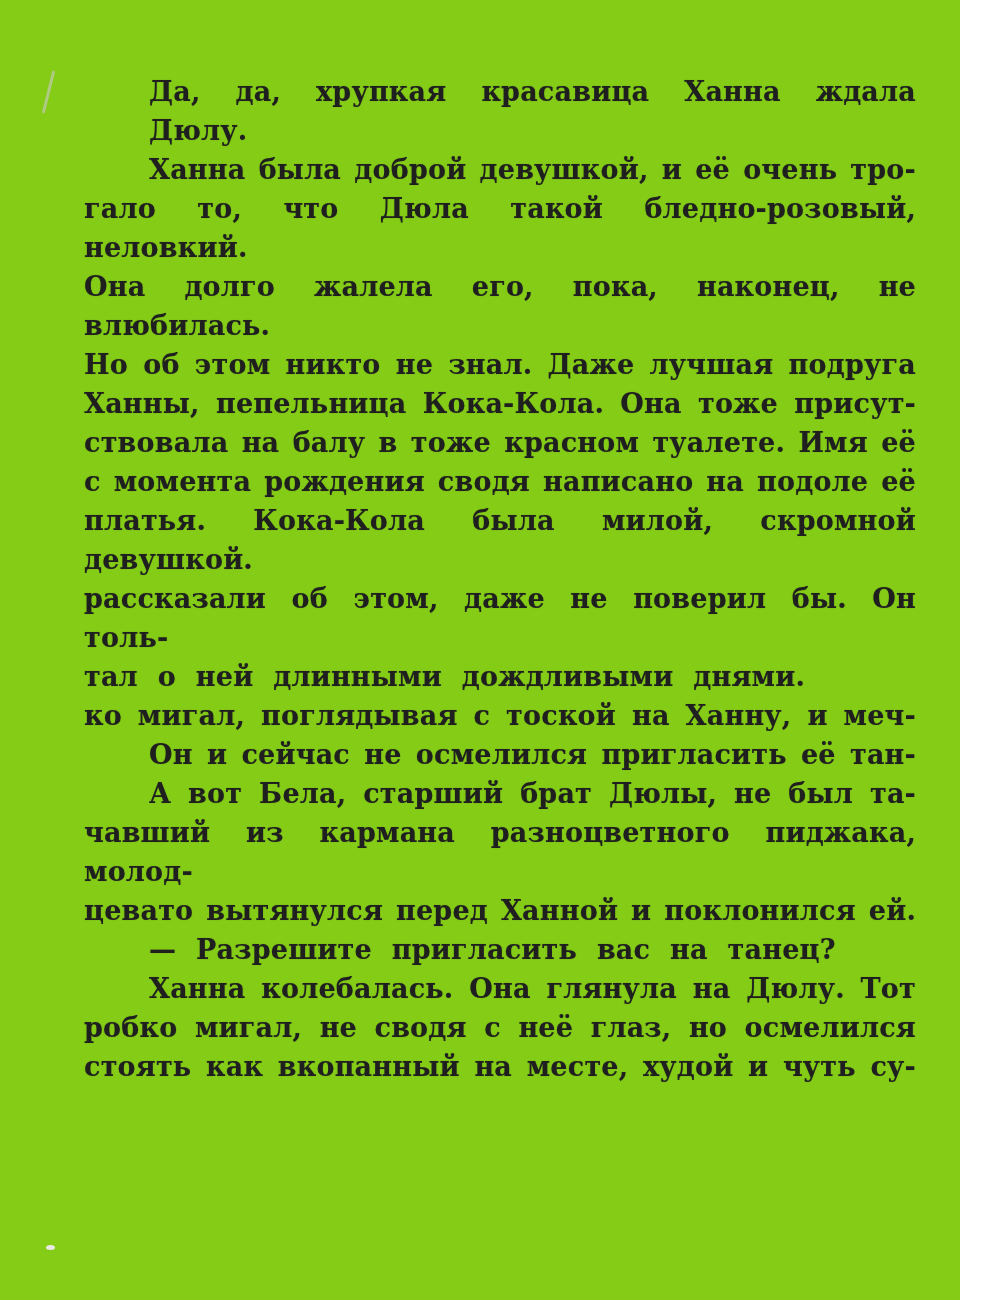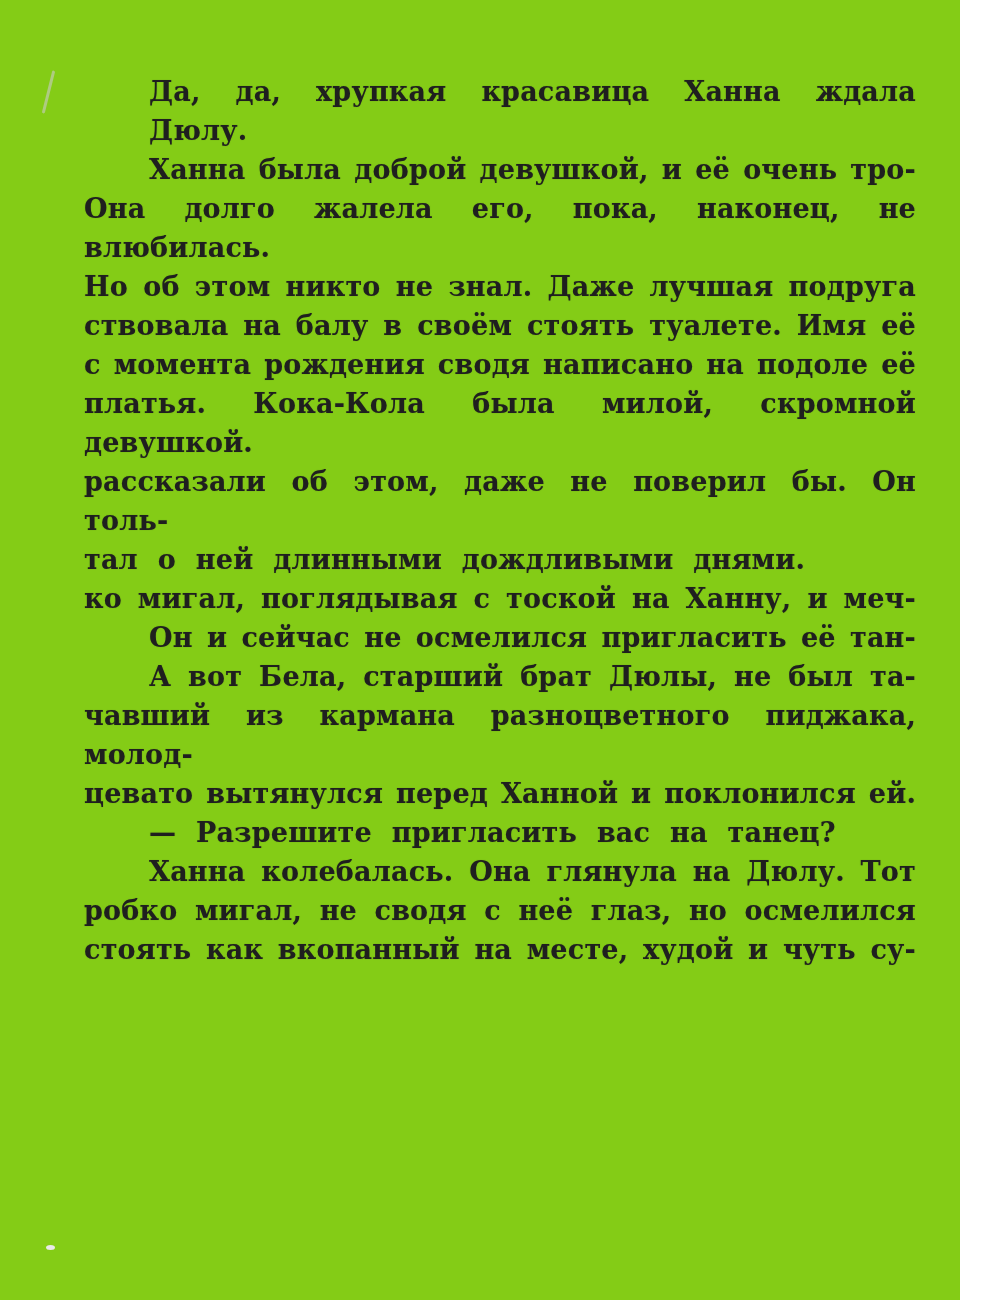--- a/index.html
+++ b/index.html
@@ -63,23 +63,25 @@
 </style>
 </head>
 <body>
 
 <div class="page">
   <div class="scan-artifact"></div>
   <div class="scan-speck"></div>
   <div class="text-block">
       <div class="line indent">Да, да, хрупкая красавица Ханна ждала Дюлу.</div>
       <div class="line indent">Ханна была доброй девушкой, и её очень тро-</div>
+      <div class="line">гало то, что Дюла такой бледно-розовый, неловкий.</div>
       <div class="line">Она долго жалела его, пока, наконец, не влюбилась.</div>
       <div class="line">Но об этом никто не знал. Даже лучшая подруга</div>
-      <div class="line">ствовала на балу в своём стоять туалете. Имя её</div>
+      <div class="line">Ханны, пепельница Кока-Кола. Она тоже присут-</div>
+      <div class="line">ствовала на балу в тоже красном туалете. Имя её</div>
       <div class="line">с момента рождения сводя написано на подоле её</div>
       <div class="line">платья. Кока-Кола была милой, скромной девушкой.</div>
       <div class="line">рассказали об этом, даже не поверил бы. Он толь-</div>
       <div class="line nojust">тал о ней длинными дождливыми днями.</div>
       <div class="line">ко мигал, поглядывая с тоской на Ханну, и меч-</div>
       <div class="line indent">Он и сейчас не осмелился пригласить её тан-</div>
       <div class="line indent">А вот Бела, старший брат Дюлы, не был та-</div>
       <div class="line">чавший из кармана разноцветного пиджака, молод-</div>
       <div class="line">цевато вытянулся перед Ханной и поклонился ей.</div>
       <div class="line nojust indent">— Разрешите пригласить вас на танец?</div>

